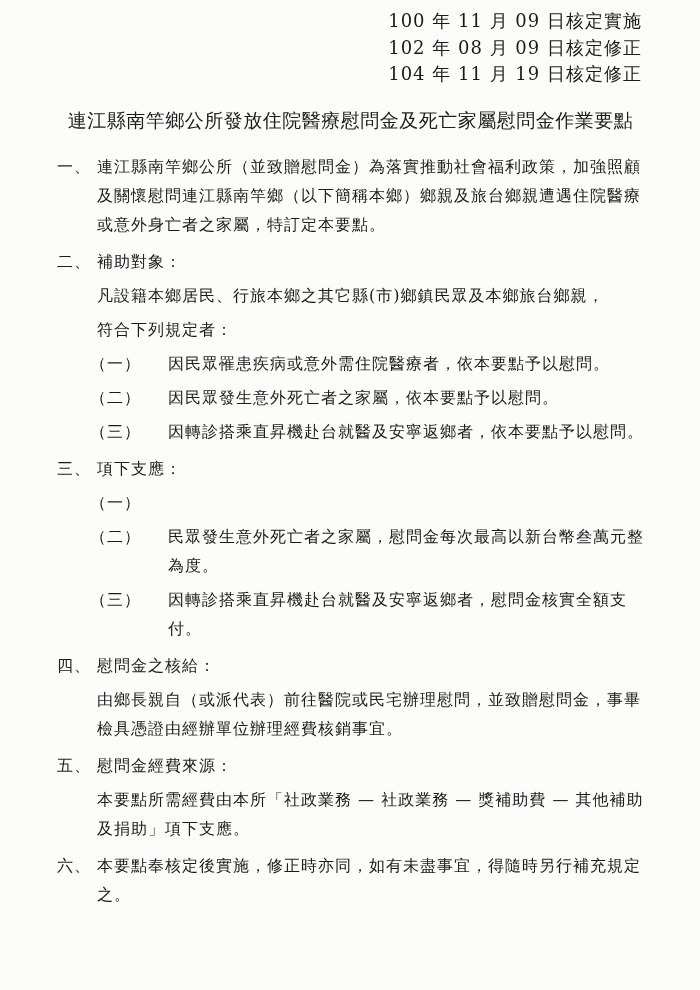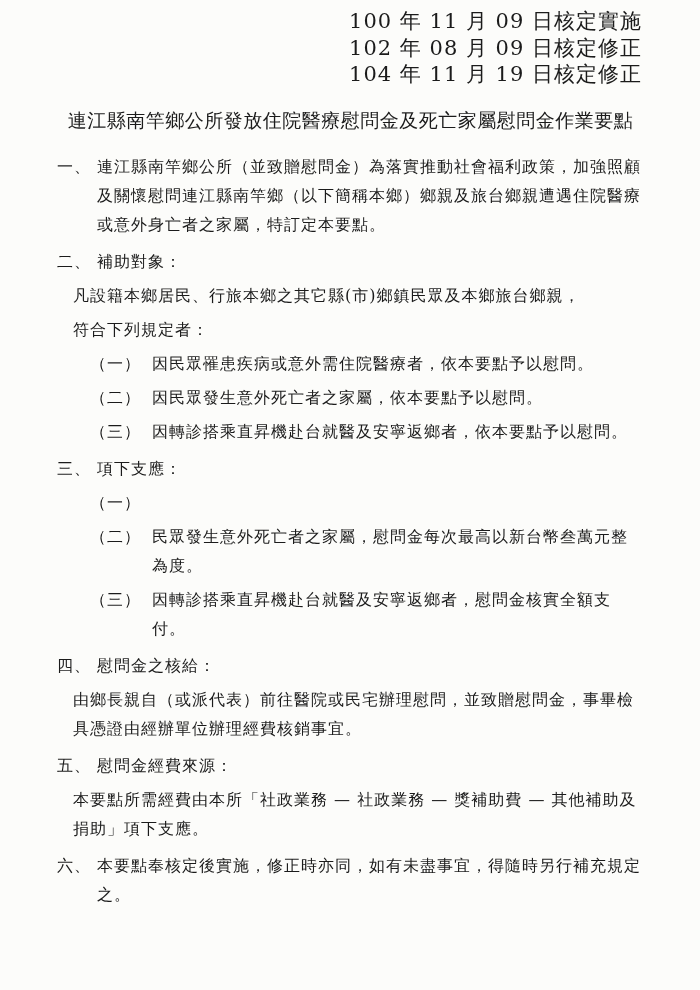--- a/index.html
+++ b/index.html
@@ -12,41 +12,41 @@
     position: relative;
     width: 700px; height: 990px;
     box-sizing: border-box;
     background: #fcfcfa;
     color: #1b1b1b;
     padding: 8px 56px 0 57px;
     overflow: hidden;
   }
   .dates {
     text-align: right;
-    font-size: 21px;
+    font-size: 18px;
     line-height: 26.5px;
     letter-spacing: 1px;
     padding-right: 2px;
   }
   .doc-title {
     font-size: 19px;
     font-weight: 400;
     text-align: center;
     letter-spacing: 0.5px;
     white-space: nowrap;
     margin: 20px 0 18px 0;
   }
   .bodytext { font-size: 16px; letter-spacing: 1px; line-height: 29px; }
   .sec { display: flex; margin-bottom: 5px; }
   .sec-num { flex: 0 0 40px; }
   .sec-body { flex: 1; }
-  .para { margin-left: 16px; margin-bottom: 5px; }
+  .para { margin-left: 40px; margin-bottom: 5px; }
   .item { display: flex; margin-left: 33px; margin-bottom: 5px; }
   .item-num { flex: 0 0 62px; }
-  .item-body { flex: 1; }
+  .item-body { flex: 1; margin-left: 16px; }
   .gap-lg { margin-bottom: 8px; }
 </style>
 </head>
 <body>
 
 <div class="page">
 
   <div class="dates">
     <div>100 年 11 月 09 日核定實施</div>
     <div>102 年 08 月 09 日核定修正</div>

